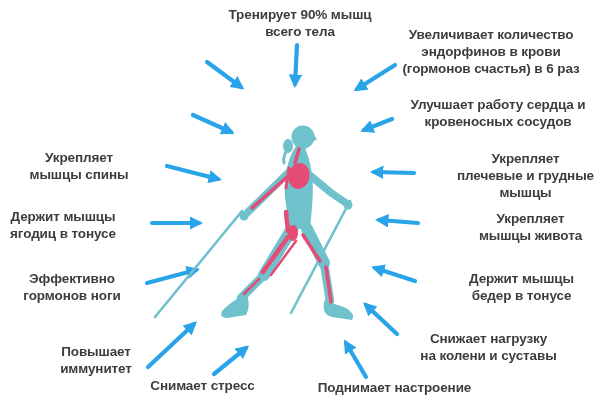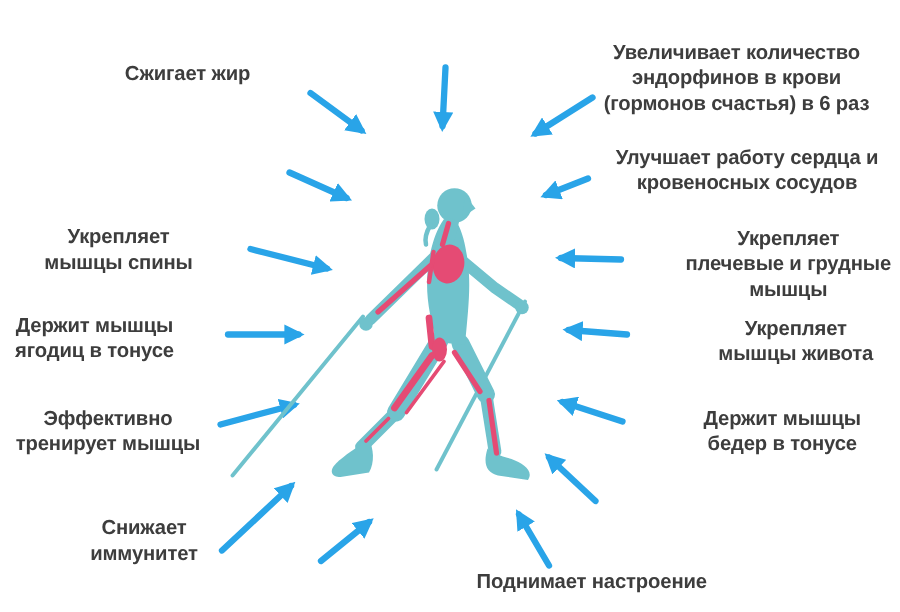--- a/index.html
+++ b/index.html
@@ -41,41 +41,45 @@
   .m25{stroke:var(--c-muscle);stroke-width:2.5;stroke-linecap:round;fill:none;}
   .m3{stroke:var(--c-muscle);stroke-width:3;stroke-linecap:round;fill:none;}
   .m35{stroke:var(--c-muscle);stroke-width:3.5;stroke-linecap:round;fill:none;}
   .m4{stroke:var(--c-muscle);stroke-width:4.5;stroke-linecap:round;fill:none;}
 </style>
 </head>
 <body>
 
 <div id="canvas">
 
-  <div class="label" style="left:55px;top:40px;width:140px">Сжигает жир</div>
+  <div class="label" style="left:205px;top:6px;width:190px">Тренирует 90% мышц
+всего тела</div>
   <div class="label" style="left:385px;top:26px;width:212px">Увеличивает количество
 эндорфинов в крови
 (гормонов счастья) в 6 раз</div>
   <div class="label" style="left:393px;top:96px;width:210px">Улучшает работу сердца и
 кровеносных сосудов</div>
   <div class="label" style="left:10px;top:149px;width:138px">Укрепляет
 мышцы спины</div>
   <div class="label" style="left:438px;top:150px;width:175px">Укрепляет
 плечевые и грудные
 мышцы</div>
   <div class="label" style="left:0px;top:208px;width:126px">Держит мышцы
 ягодиц в тонусе</div>
   <div class="label" style="left:443px;top:210px;width:175px">Укрепляет
 мышцы живота</div>
   <div class="label" style="left:6px;top:270px;width:132px">Эффективно
-тренирует мышцы</div>
+гормонов ноги</div>
   <div class="label" style="left:434px;top:270px;width:175px">Держит мышцы
 бедер в тонусе</div>
-  <div class="label" style="left:31px;top:343px;width:130px">Снижает
+  <div class="label" style="left:31px;top:343px;width:130px">Повышает
 иммунитет</div>
+  <div class="label" style="left:396px;top:330px;width:185px">Снижает нагрузку
+на колени и суставы</div>
+  <div class="label" style="left:135px;top:377px;width:135px">Снимает стресс</div>
   <div class="label" style="left:307px;top:379px;width:175px">Поднимает настроение</div>
 
   <svg id="art" width="600" height="408" viewBox="0 0 600 408">
     <defs>
       <marker id="ah" viewBox="0 0 10 10" refX="7" refY="5" markerWidth="3.2" markerHeight="3.2" orient="auto-start-reverse">
         <path class="ah" d="M0,0 L10,5 L0,10 Z"></path>
       </marker>
     </defs>
 
     <g>

